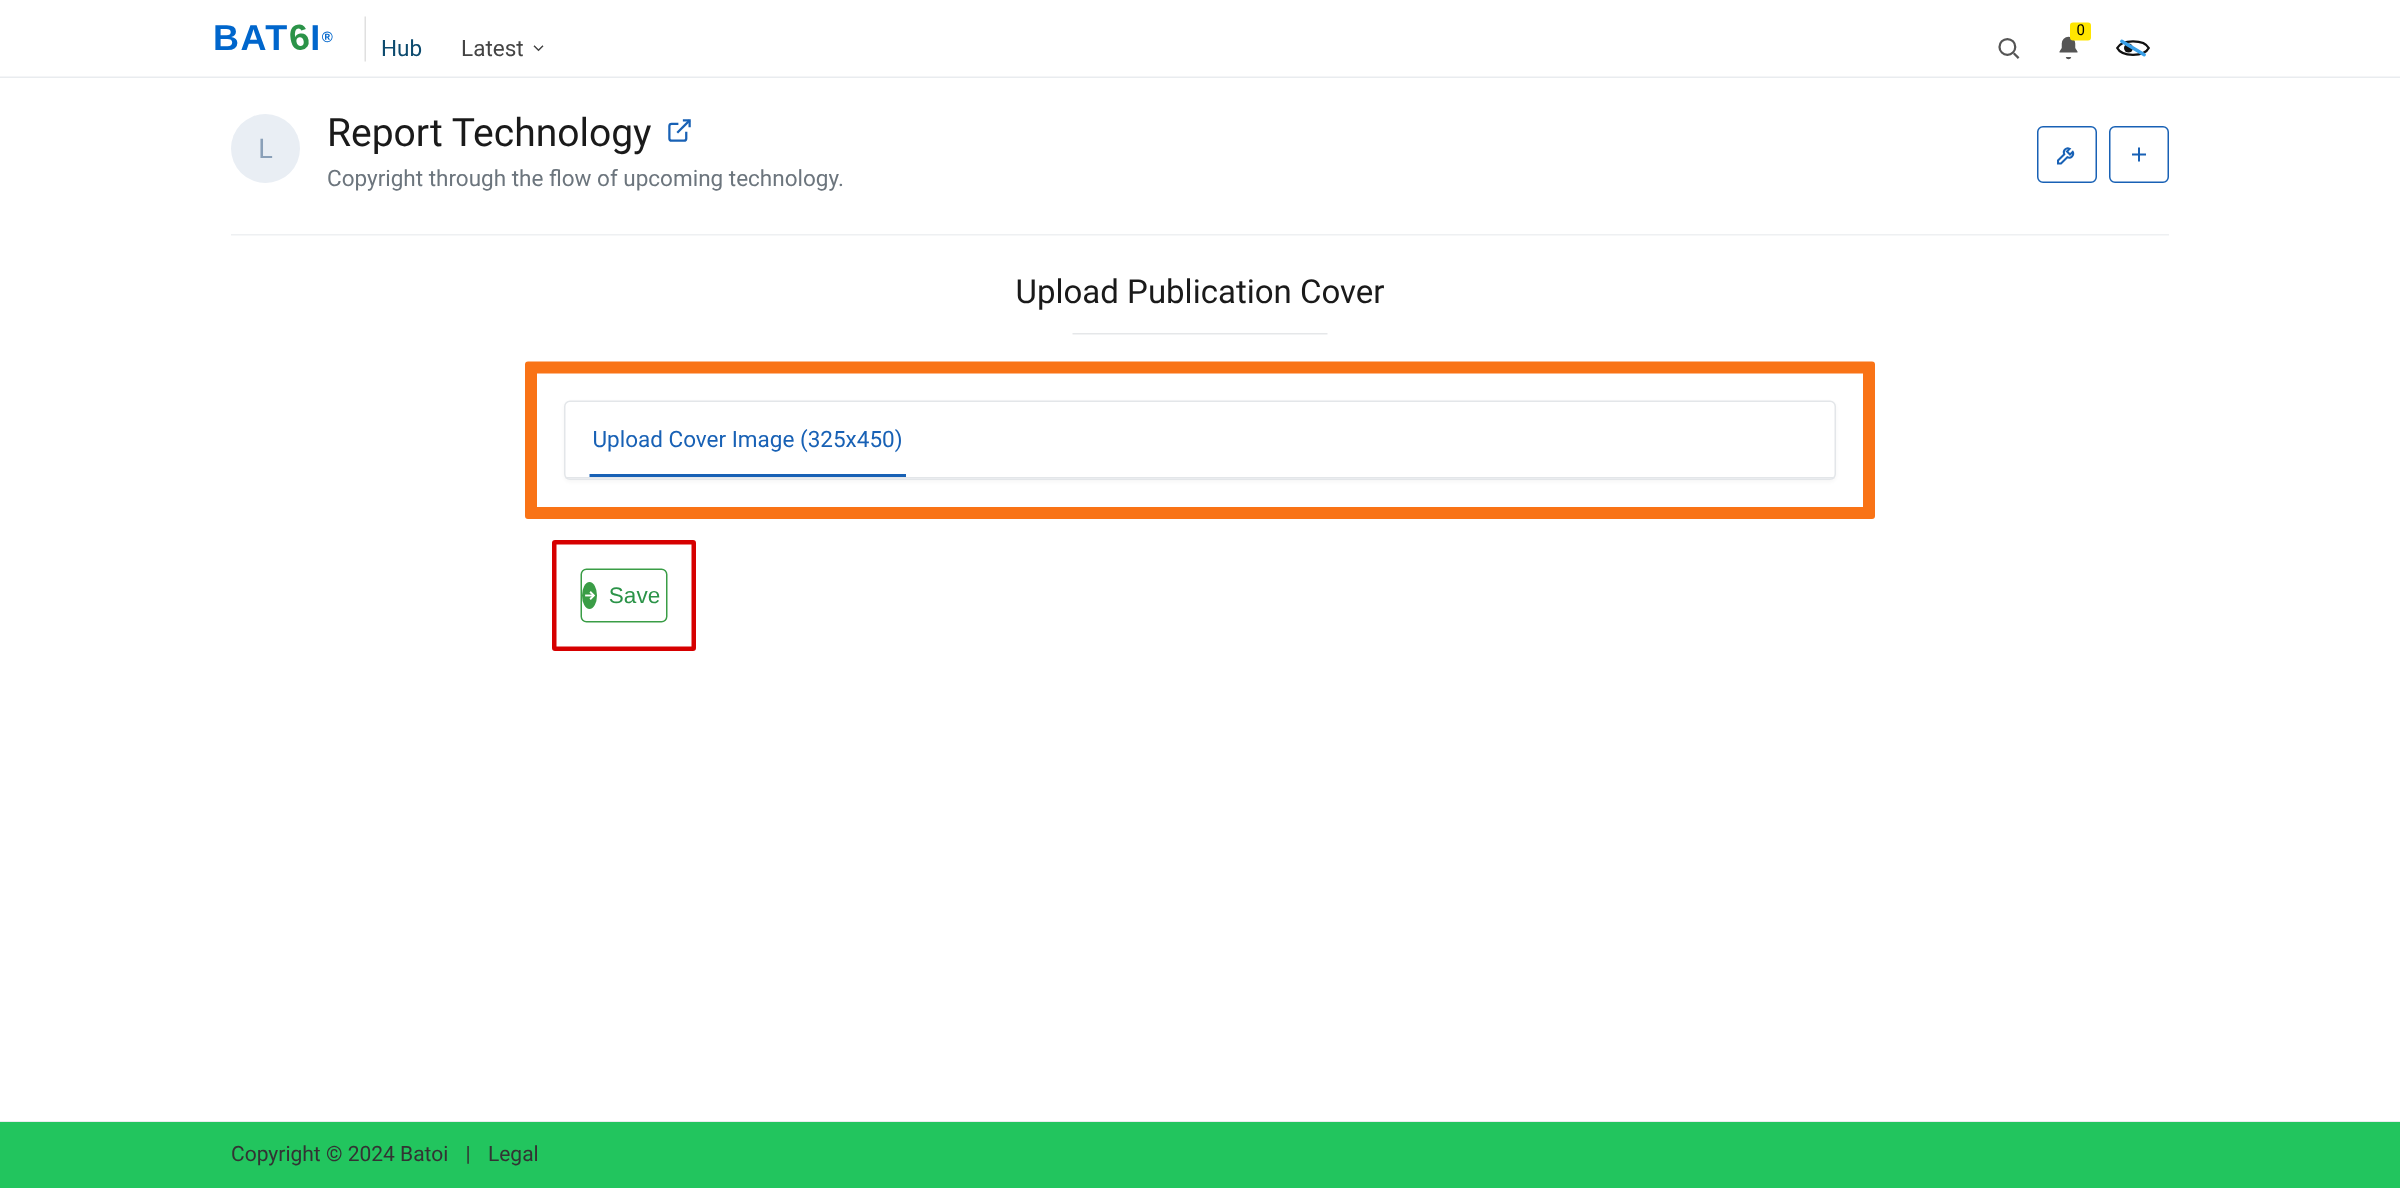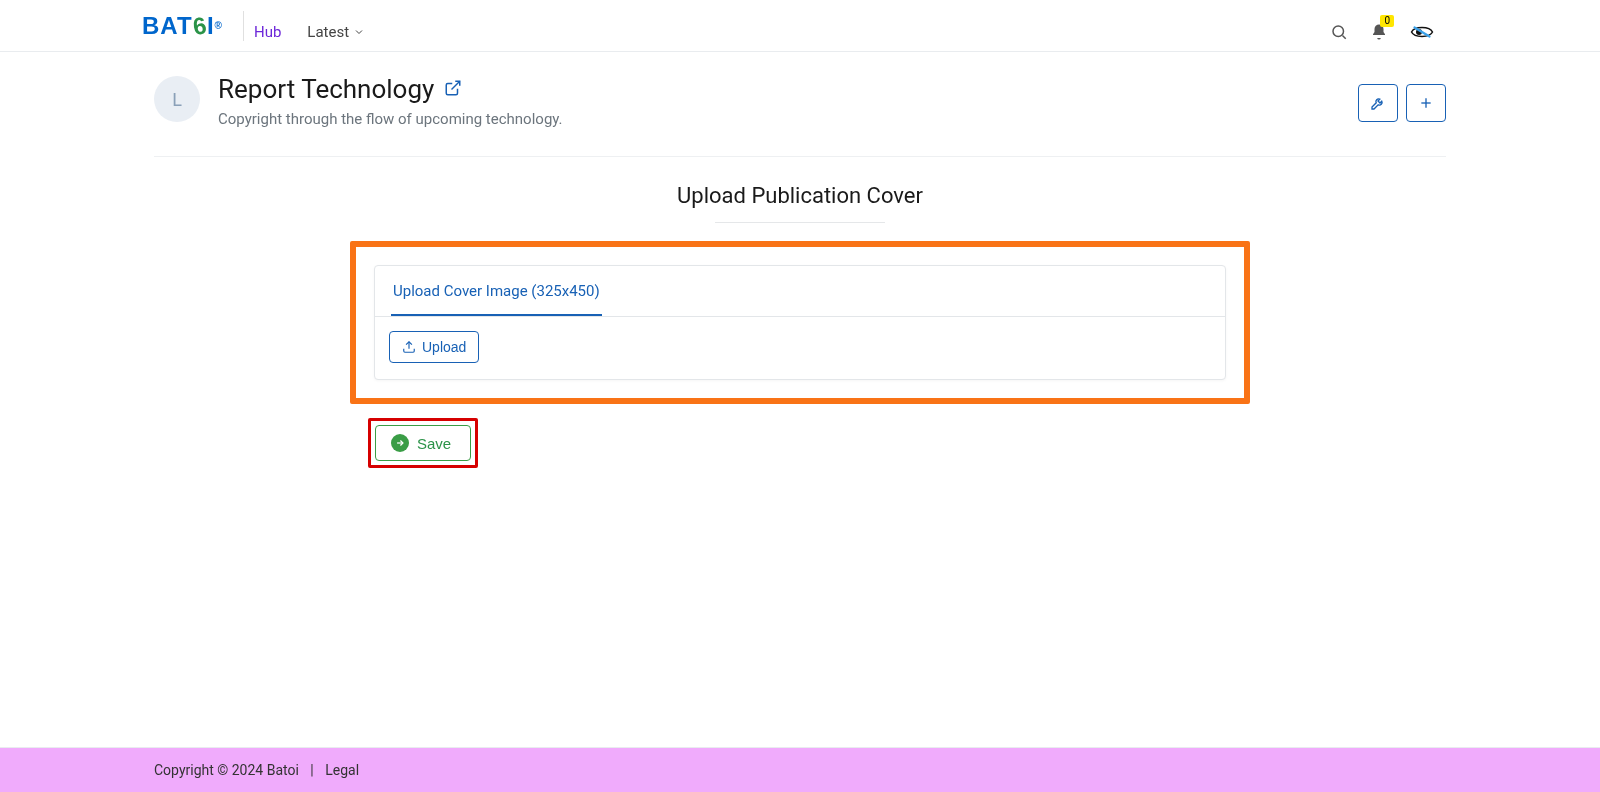--- a/index.html
+++ b/index.html
@@ -40,21 +40,21 @@
     font-family: Arial, sans-serif;
   }
   .logo .o-swirl {
     color: #2b9348;
     display: inline-block;
     transform: rotate(-10deg);
     font-weight: 900;
   }
   .logo .reg { font-size: 10px; vertical-align: super; color:#0066cc;}
   .nav-link {
-    color: #6d28d9;
+    color: #0c4a6e;
     margin-right: 26px;
     font-size: 15px;
     cursor: pointer;
   }
   .lang-select {
     color: #444;
     font-size: 15px;
     cursor: pointer;
     display: flex;
     align-items: center;
@@ -152,21 +152,21 @@
     margin: 26px 0 14px;
   }
   .hr-short {
     width: 170px;
     margin: 0 auto 18px;
     border: none;
     border-top: 1px solid #e5e7e9;
   }
 
   .highlight-box-1 {
-    border: 6px solid #f97316;
+    border: 8px solid #f97316;
     margin: 0 auto;
     width: 900px;
     padding: 18px;
     border-radius: 2px;
   }
   .card {
     border: 1px solid #e3e6e9;
     border-radius: 4px;
     box-shadow: 0 1px 3px rgba(0,0,0,0.04);
     background: #fff;
@@ -195,23 +195,23 @@
     font-size: 14px;
     display: inline-flex;
     align-items: center;
     gap: 6px;
     cursor: pointer;
   }
   .upload-btn svg { width: 14px; height: 14px; }
 
   .highlight-box-2 {
     border: 3px solid #d60000;
-    width: 110px;
+    width: 96px;
     margin: 14px 0 0 0;
-    padding: 4px;
+    padding: 16px;
     border-radius: 2px;
     position: relative;
     left: calc(50% - 450px + 18px);
   }
   .save-btn {
     border: 1px solid #3a9d46;
     background: #fff;
     color: #2b9348;
     border-radius: 4px;
     padding: 8px 14px 8px 10px;
@@ -231,21 +231,21 @@
     align-items: center;
     justify-content: center;
   }
   .save-btn .circle svg { width: 10px; height: 10px; color: #fff; }
 
   
   .footer {
     position: fixed;
     left: 0; right: 0; bottom: 0;
     border-top: 1px solid #e9ecef;
-    background:#f0abfc;
+    background:#22c55e;
     padding: 14px 0;
     font-size: 14px;
     color:#333;
   }
   .footer-inner {
     max-width: 1300px;
     margin: 0 auto;
     display: flex;
     align-items: center;
     padding: 0 4px;
@@ -330,30 +330,20 @@
   </div>
 
   <h2 class="section-title">Upload Publication Cover</h2>
   <hr class="hr-short">
 
   <div class="highlight-box-1">
     <div class="card">
       <div class="tab-bar">
         <span class="tab">Upload Cover Image (325x450)</span>
       </div>
-      <div class="card-body">
-        <button class="upload-btn">
-          <svg viewBox="0 0 24 24" fill="none" stroke="currentColor" stroke-width="2">
-              <path d="M21 15v4a2 2 0 0 1-2 2H5a2 2 0 0 1-2-2v-4"></path>
-              <polyline points="17 8 12 3 7 8"></polyline>
-              <line x1="12" y1="3" x2="12" y2="15"></line>
-            </svg>
-          <span>Upload</span>
-        </button>
-      </div>
     </div>
   </div>
 
   <div class="highlight-box-2">
     <button class="save-btn">
       <span class="circle">
         <svg viewBox="0 0 24 24" fill="none" stroke="currentColor" stroke-width="3">
             <line x1="5" y1="12" x2="19" y2="12"></line>
             <polyline points="13 6 19 12 13 18"></polyline>
           </svg>

